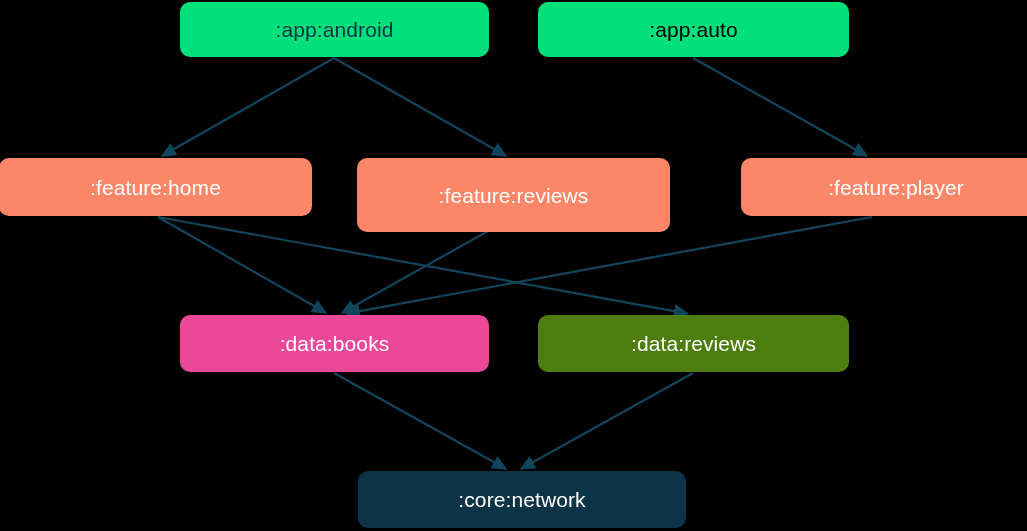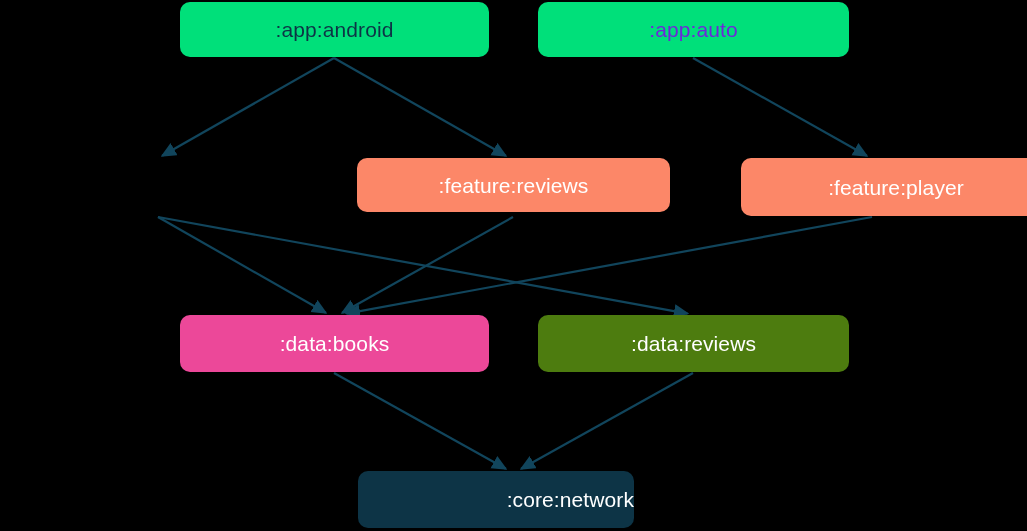--- a/index.html
+++ b/index.html
@@ -60,32 +60,35 @@
         <line x1="513" y1="217" x2="342.1806199137158" y2="312.77734027959286" stroke="#11455c" stroke-width="2.2" marker-end="url(#arrowhead)"></line>
         <line x1="872" y1="217" x2="346.4588510273853" y2="313.54827926201443" stroke="#11455c" stroke-width="2.2" marker-end="url(#arrowhead)"></line>
         <line x1="334" y1="373" x2="505.8163850217612" y2="468.7826973971887" stroke="#11455c" stroke-width="2.2" marker-end="url(#arrowhead)"></line>
         <line x1="693" y1="373" x2="521.1836149782388" y2="468.7826973971887" stroke="#11455c" stroke-width="2.2" marker-end="url(#arrowhead)"></line>
       </g>
   </svg>
 
   <div class="node" style="left: 180px; top: 2px; width: 309px; height: 55px; background: rgb(0, 224, 122); color: rgb(13, 52, 70);">
     <span class="node-label">:app:android</span>
   </div>
-  <div class="node" style="left: 538px; top: 2px; width: 311px; height: 55px; background: rgb(0, 224, 122); color: #6d28d9;">
+  <div class="node" style="left: 538px; top: 2px; width: 311px; height: 55px; background: rgb(0, 224, 122); color: #000000;">
     <span class="node-label">:app:auto</span>
   </div>
-  <div class="node" style="left: 357px; top: 158px; width: 313px; height: 54px; background: rgb(252, 135, 104); color: rgb(255, 255, 255);">
+  <div class="node" style="left: -1px; top: 158px; width: 313px; height: 58px; background: rgb(252, 135, 104); color: rgb(255, 255, 255);">
+    <span class="node-label">:feature:home</span>
+  </div>
+  <div class="node" style="left: 357px; top: 158px; width: 313px; height: 74px; background: rgb(252, 135, 104); color: rgb(255, 255, 255);">
     <span class="node-label">:feature:reviews</span>
   </div>
   <div class="node" style="left: 741px; top: 158px; width: 310px; height: 58px; background: rgb(252, 135, 104); color: rgb(255, 255, 255);">
     <span class="node-label">:feature:player</span>
   </div>
   <div class="node" style="left: 180px; top: 315px; width: 309px; height: 57px; background: #ec4899; color: rgb(255, 255, 255);">
     <span class="node-label">:data:books</span>
   </div>
   <div class="node" style="left: 538px; top: 315px; width: 311px; height: 57px; background: #4d7c0f; color: rgb(255, 255, 255);">
     <span class="node-label">:data:reviews</span>
   </div>
-  <div class="node" style="left: 358px; top: 471px; width: 276px; height: 57px; background: rgb(13, 52, 70); color: rgb(255, 255, 255); justify-content: flex-end;">
+  <div class="node" style="left: 358px; top: 471px; width: 328px; height: 57px; background: rgb(13, 52, 70); color: rgb(255, 255, 255);">
     <span class="node-label">:core:network</span>
   </div>
 
 </div>
 
 </body></html>

